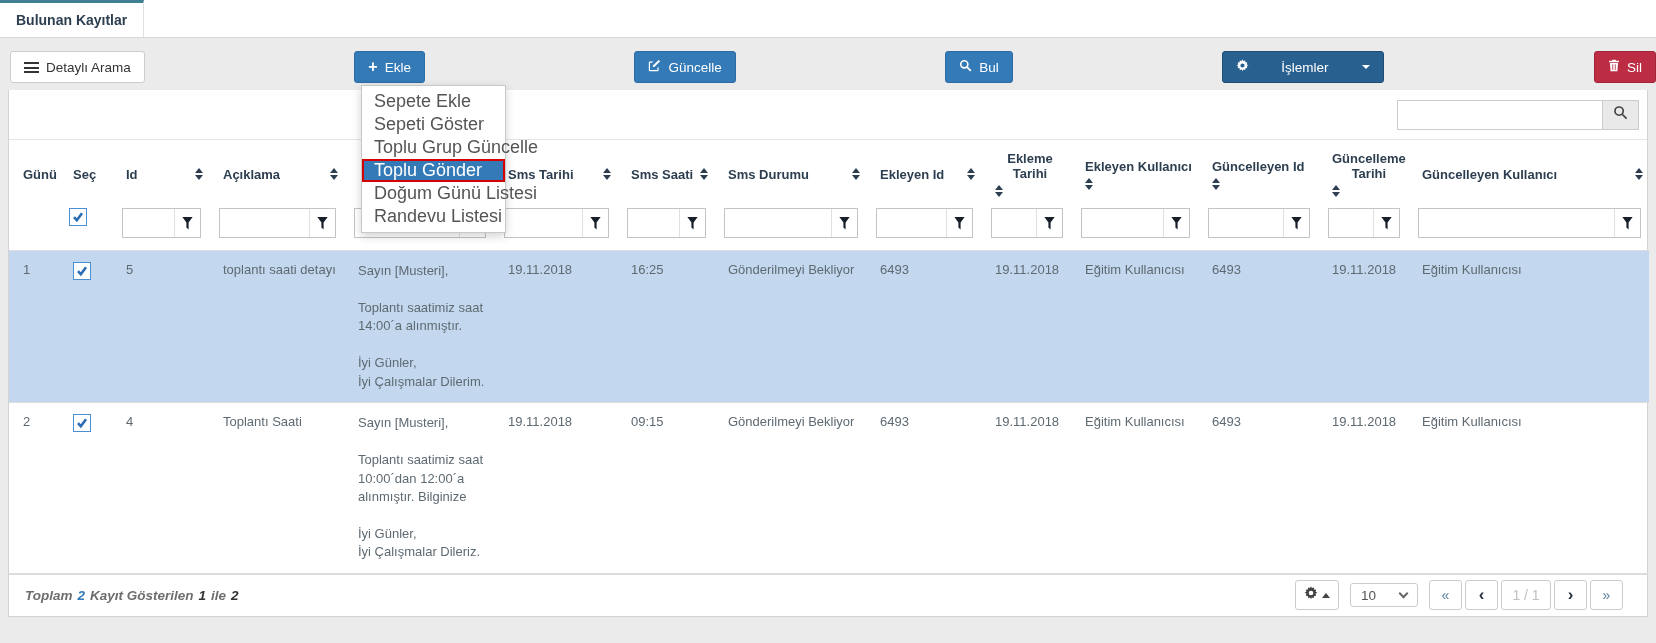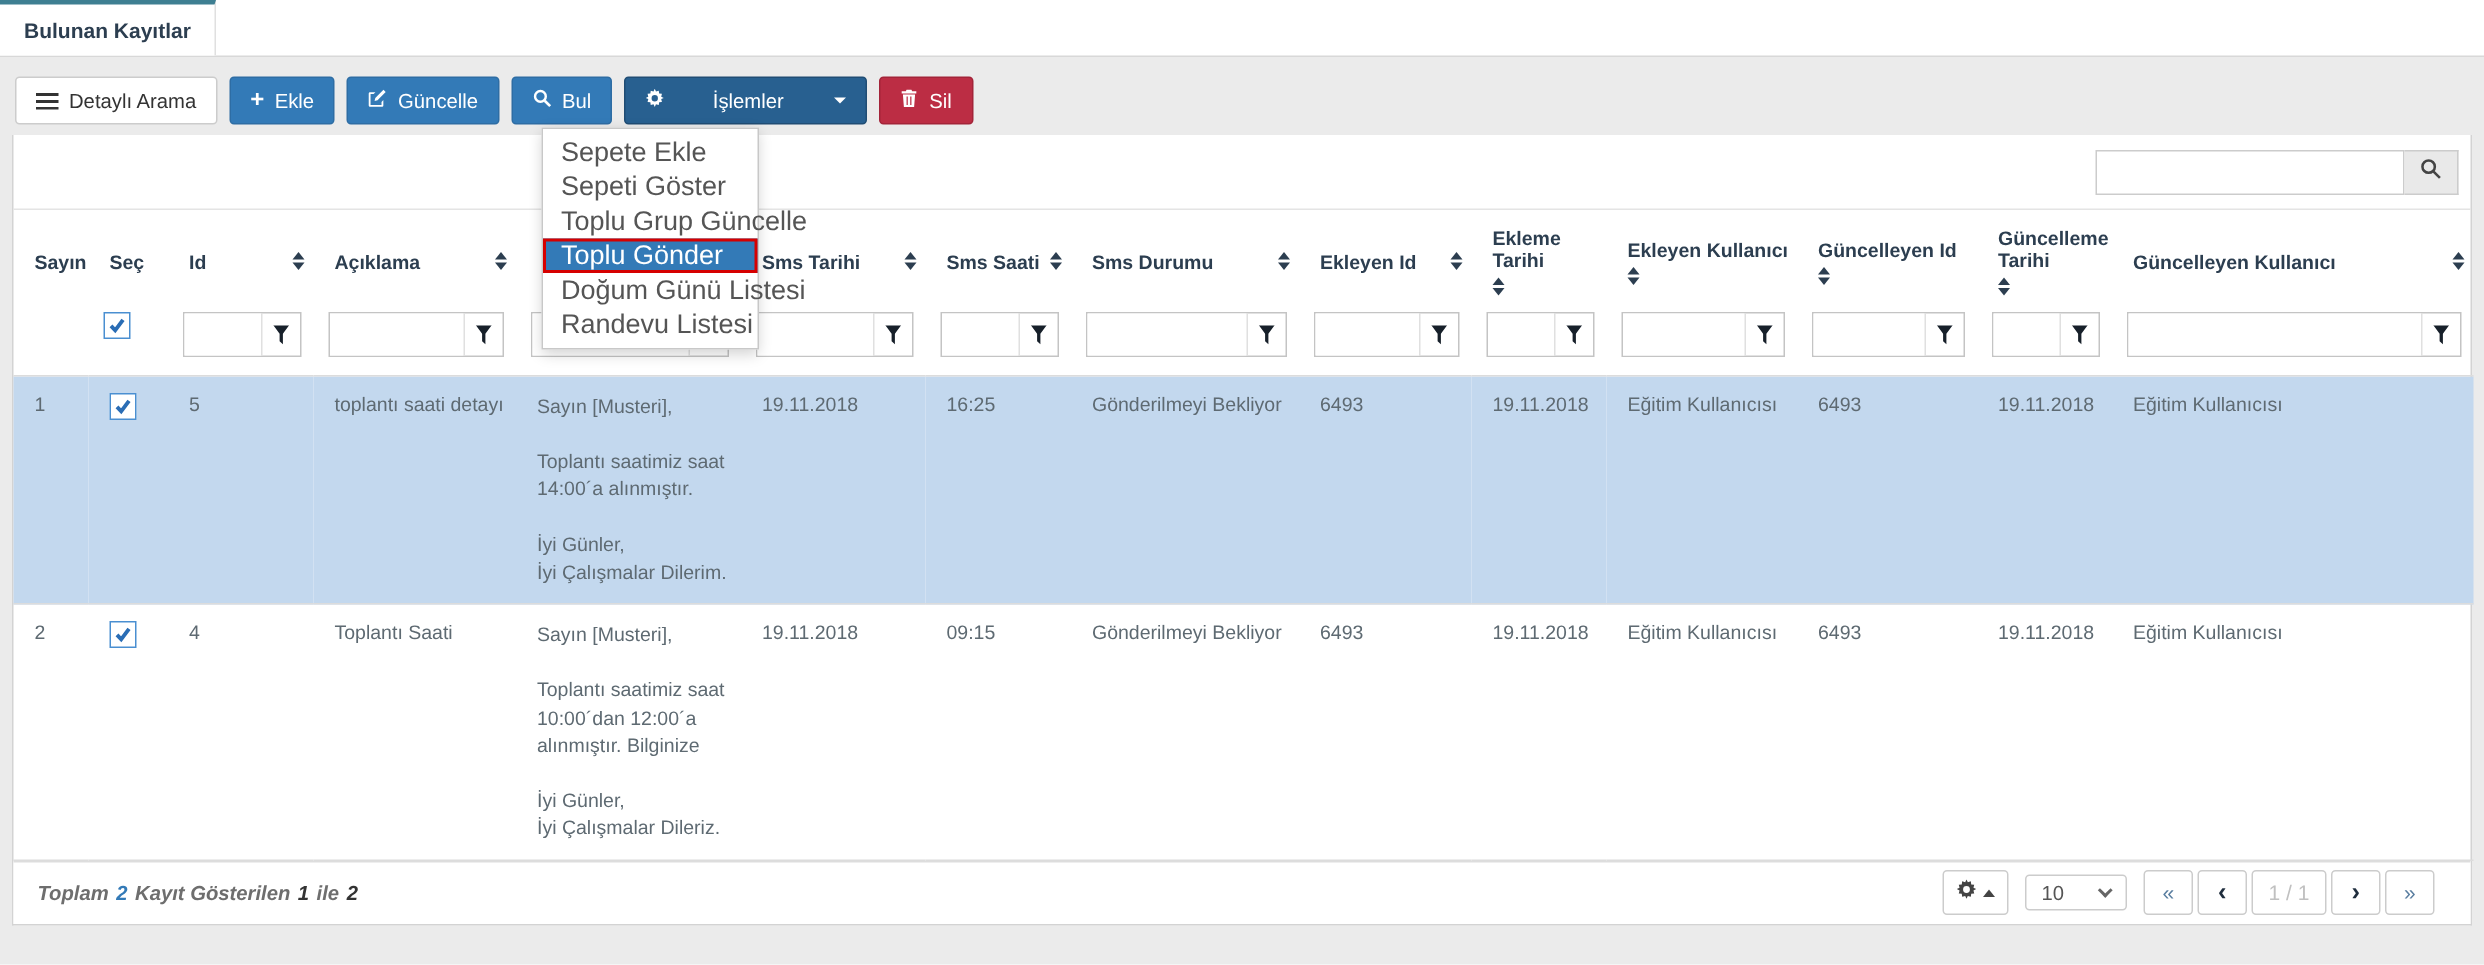--- a/index.html
+++ b/index.html
@@ -13,21 +13,21 @@
   }
   
   .tabbar { height:38px; background:#fff; border-bottom:1px solid #d8d8d8; display:flex; }
   .tab {
     padding:0 16px; display:flex; align-items:center;
     font-size:14px; font-weight:bold; color:#2c3e50;
     background:#fff; border-top:3px solid #3e7f92;
     border-right:1px solid #e0e0e0;
   }
   
-  .toolbar { padding:13px 0 7px 10px; display:flex; gap:8px; align-items:center; }
+  .toolbar { padding:13px 0 7px 10px; display:flex; gap:8px; align-items:center;justify-content:space-between; }
   .btn {
     height:32px; display:inline-flex; align-items:center; gap:7px;
     padding:0 13px; font-size:13.5px; border-radius:3px;
     border:1px solid transparent; cursor:pointer; white-space:nowrap;
     font-family:"Liberation Sans", sans-serif;
   }
   .btn-default { background:#fff; border-color:#ccc; color:#333; }
   .btn-primary { background:#337ab7; border-color:#2e6da4; color:#fff; }
   .btn-open    { background:#286090; border-color:#204d74; color:#fff;gap:32px; }
   .btn-danger  { background:#bc2d44; border-color:#a32439; color:#fff; }
@@ -59,21 +59,21 @@
   }
   .search-box { display:flex; }
   .search-input { width:206px; height:30px; border:1px solid #ccc; padding:0 8px; font-size:13px; outline:none; }
   .search-btn {
     width:36px; height:30px; background:#e9e9e9; border:1px solid #ccc; border-left:none;
     display:flex; align-items:center; justify-content:center; cursor:pointer;
   }
   
   table { width:100%; border-collapse:collapse; table-layout:fixed; }
   thead th {
-    font-size:13px; color:#2c3e50; text-align:left;
+    font-size:13px; color:#2c3e50; text-align:center;
     padding:11px 6px 9px 14px; font-weight:bold; vertical-align:middle;
   }
   .th-inner { display:flex; align-items:center; justify-content:space-between; gap:4px; flex-wrap:wrap; }
   .sort { display:inline-flex; flex-direction:column; align-items:center; gap:2px; flex:0 0 auto; cursor:pointer; }
   .tri-up { width:0; height:0; border-left:4px solid transparent; border-right:4px solid transparent; border-bottom:5px solid #2c3e50; }
   .tri-dn { width:0; height:0; border-left:4px solid transparent; border-right:4px solid transparent; border-top:5px solid #2c3e50; }
   .filter-row td { padding:2px 8px 12px 10px; border-bottom:1px solid #dcdcdc; vertical-align:top; }
   .filter-box { display:flex; height:30px; border:1px solid #c4c4c4; background:#fff; }
   .filter-box input { flex:1; min-width:0; border:none; outline:none; padding:0 5px; font-size:13px; }
   .funnel-btn { width:26px; display:flex; align-items:center; justify-content:center; border-left:1px solid #e0e0e0; cursor:pointer; }
@@ -198,21 +198,21 @@
         <col style="width:90px">
         <col style="width:127px">
         <col style="width:120px">
       <col style="width:90px">
         <col style="width:241px">
     </colgroup>
     <thead>
       <tr>
         <th>
             <div class="th-inner">
-              <span>Sayın</span>
+              <span>Günü</span>
             </div>
           </th>
         <th>
             <div class="th-inner">
               <span>Seç</span>
             </div>
           </th>
         <th>
             <div class="th-inner">
               <span>Id</span>

